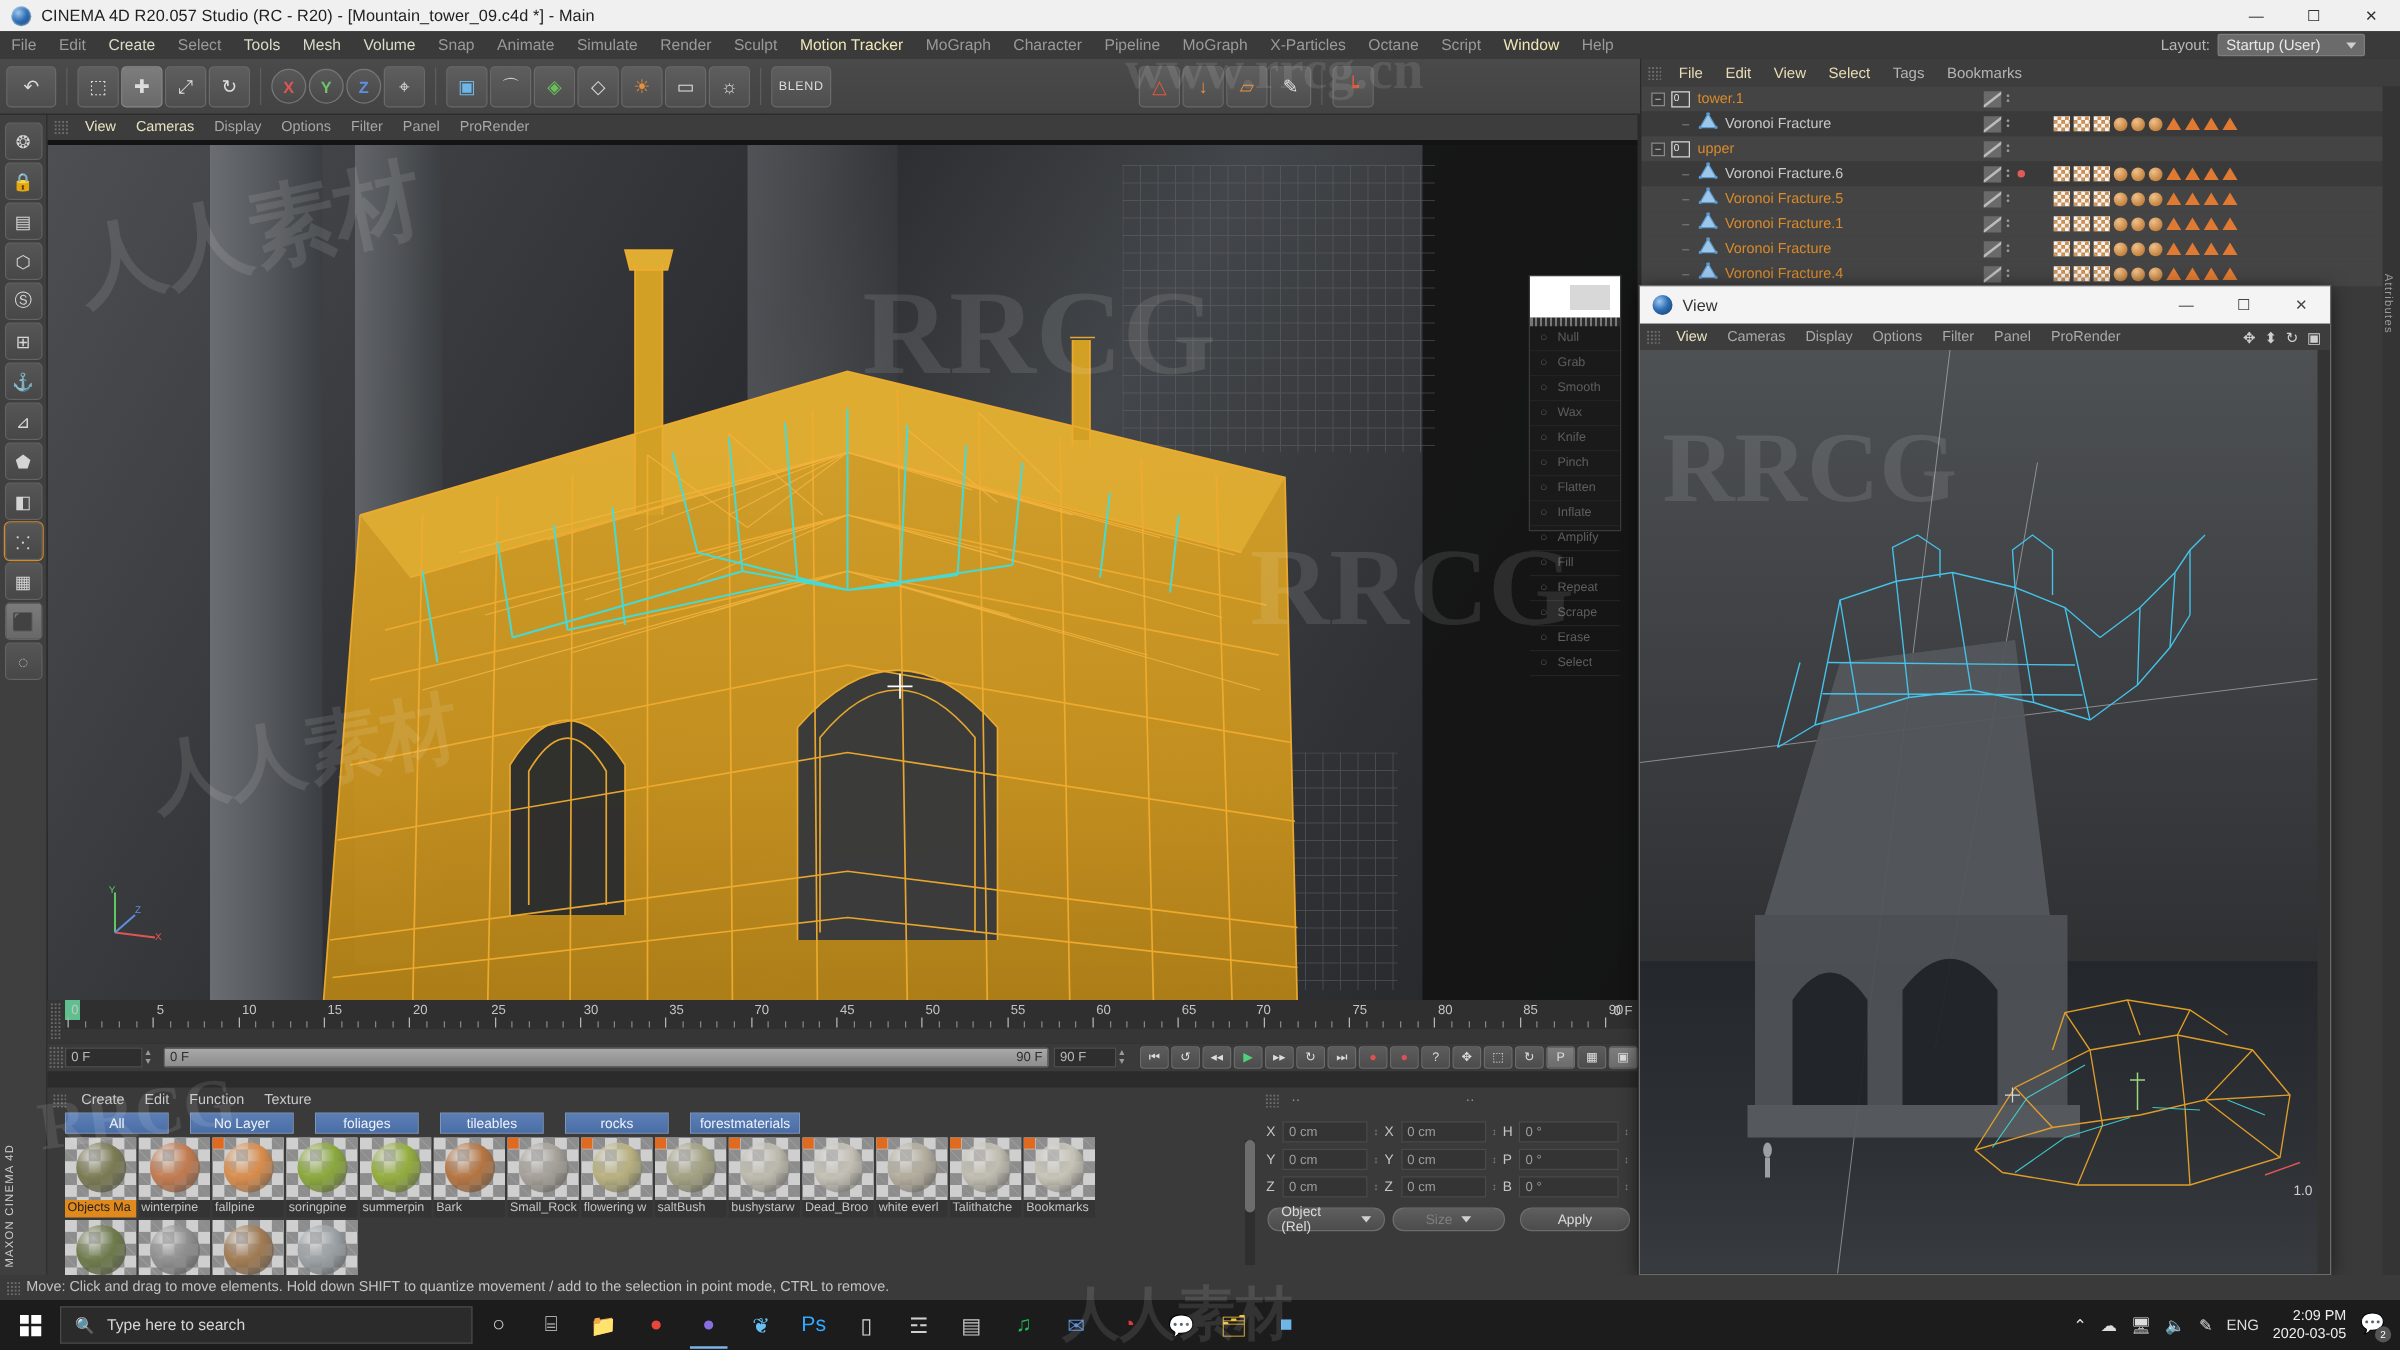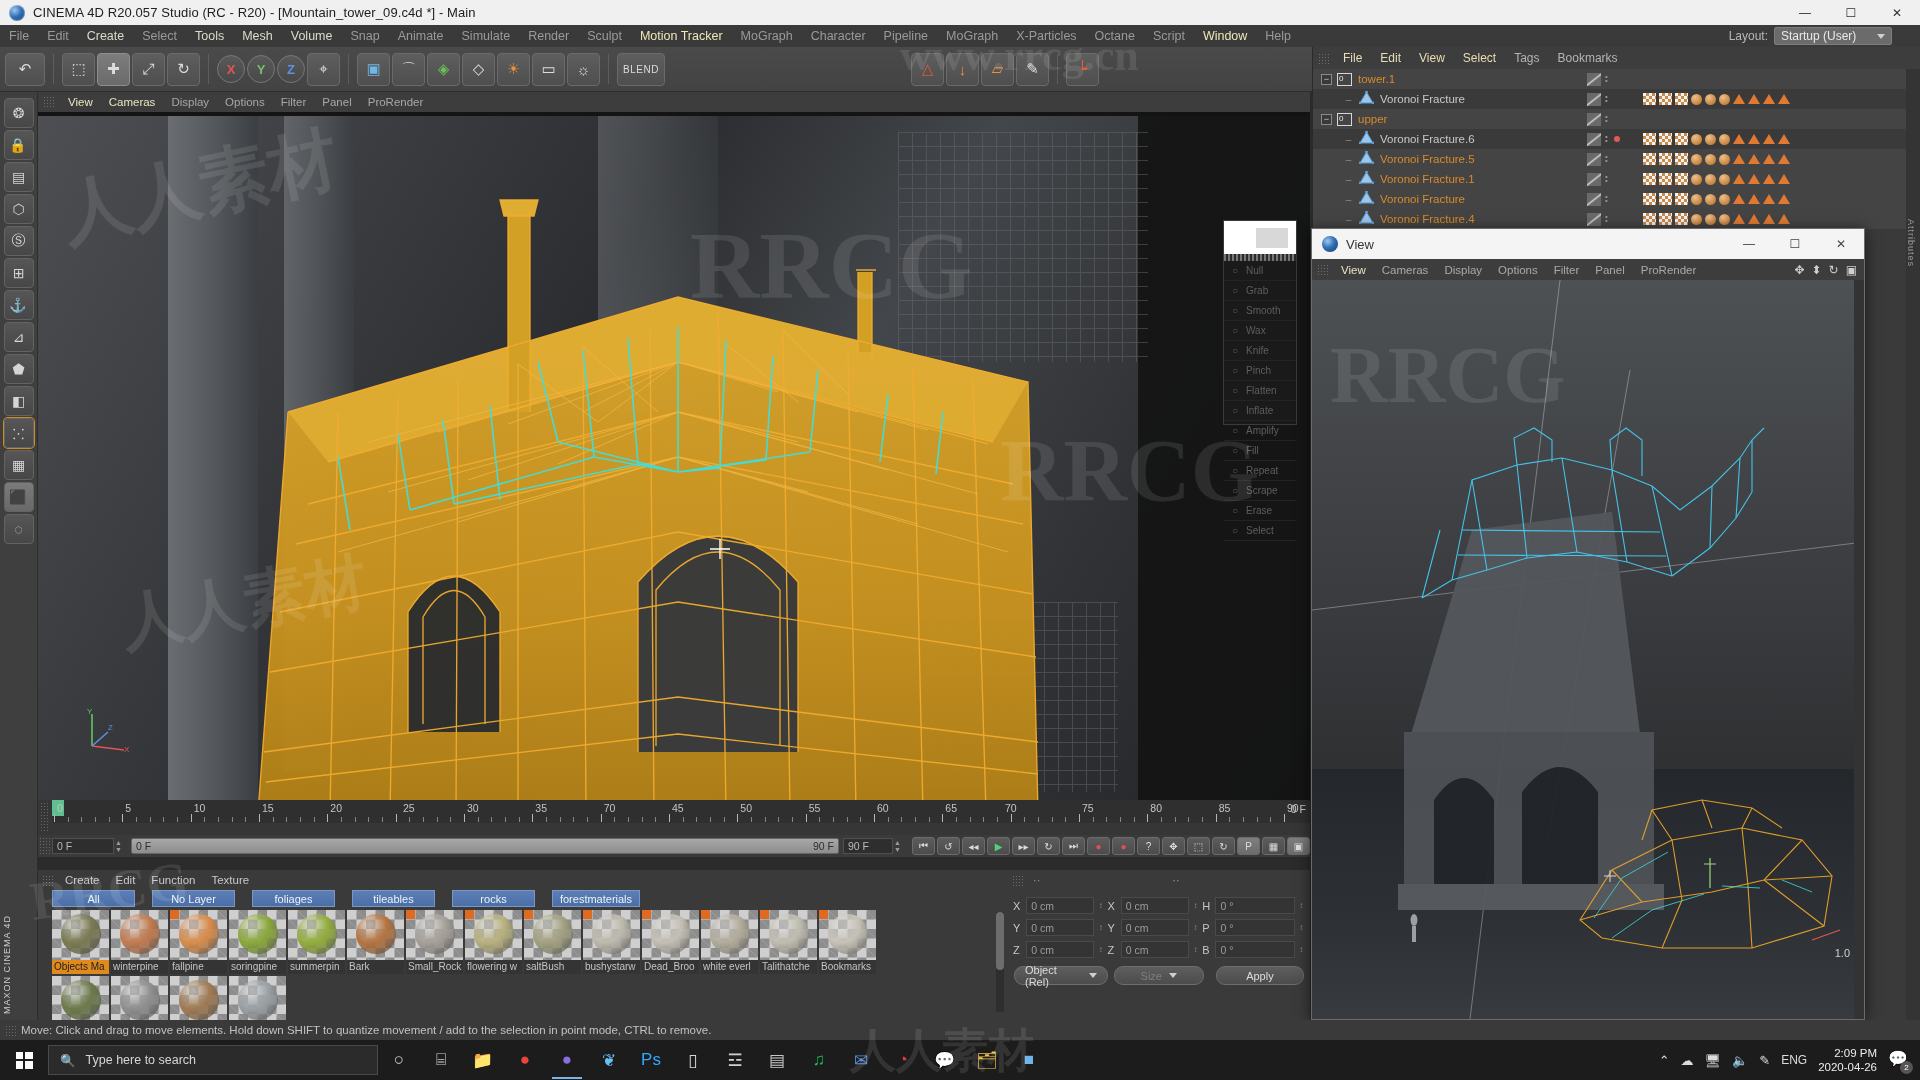--- a/index.html
+++ b/index.html
@@ -567,21 +567,21 @@
       <div class="tl-tick" style="left: 234.333px;"></div>
       <div class="tl-tick" style="left: 248px;"></div>
       <div class="tl-tick" style="left: 261.667px;"></div>
       <div class="tl-tick maj" style="left: 275.333px;"></div>
       <div class="tl-lab" style="left: 278.333px;">20</div>
       <div class="tl-tick" style="left: 289px;"></div>
       <div class="tl-tick" style="left: 302.667px;"></div>
       <div class="tl-tick" style="left: 316.333px;"></div>
       <div class="tl-tick" style="left: 330px;"></div>
       <div class="tl-tick maj" style="left: 343.667px;"></div>
-      <div class="tl-lab" style="left: 351px;">25</div>
+      <div class="tl-lab" style="left: 341px;">25</div>
       <div class="tl-tick" style="left: 357.333px;"></div>
       <div class="tl-tick" style="left: 371px;"></div>
       <div class="tl-tick" style="left: 384.667px;"></div>
       <div class="tl-tick" style="left: 398.333px;"></div>
       <div class="tl-tick maj" style="left: 412px;"></div>
       <div class="tl-lab" style="left: 415px;">30</div>
       <div class="tl-tick" style="left: 425.667px;"></div>
       <div class="tl-tick" style="left: 439.333px;"></div>
       <div class="tl-tick" style="left: 453px;"></div>
       <div class="tl-tick" style="left: 466.667px;"></div>
@@ -1212,21 +1212,21 @@
     </div>
   <div class="tray">
     <span>⌃</span>
     <span>☁</span>
     <span>🖥</span>
     <span>🔈</span>
     <span>✎</span>
     <span style="font-size:12px">ENG</span>
     <div class="clock">
       <div>2:09 PM</div>
-      <div>2020-04-26</div>
+      <div>2020-03-05</div>
     </div>
     <div class="notif">
       <span style="font-size:16px">💬</span>
       <span class="bdg">2</span>
     </div>
   </div>
 </div>
 
 <div class="wm" style="left:60px;top:140px;font-size:70px;transform:rotate(-12deg)">人人素材</div>
 <div class="wm" style="left:690px;top:210px;font-size:96px;">RRCG</div>

